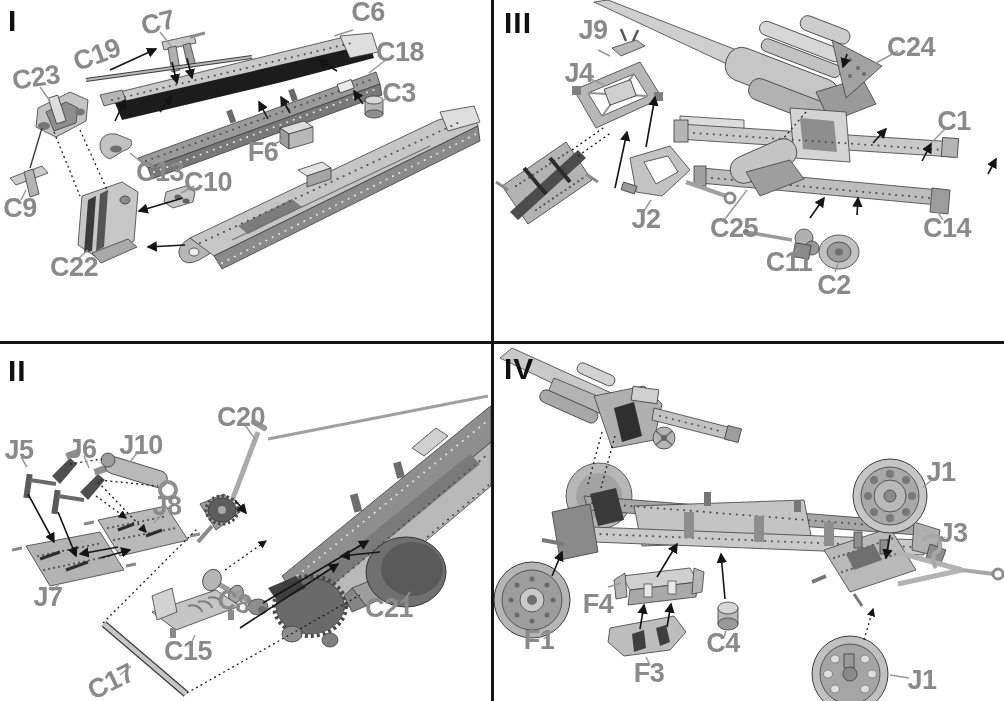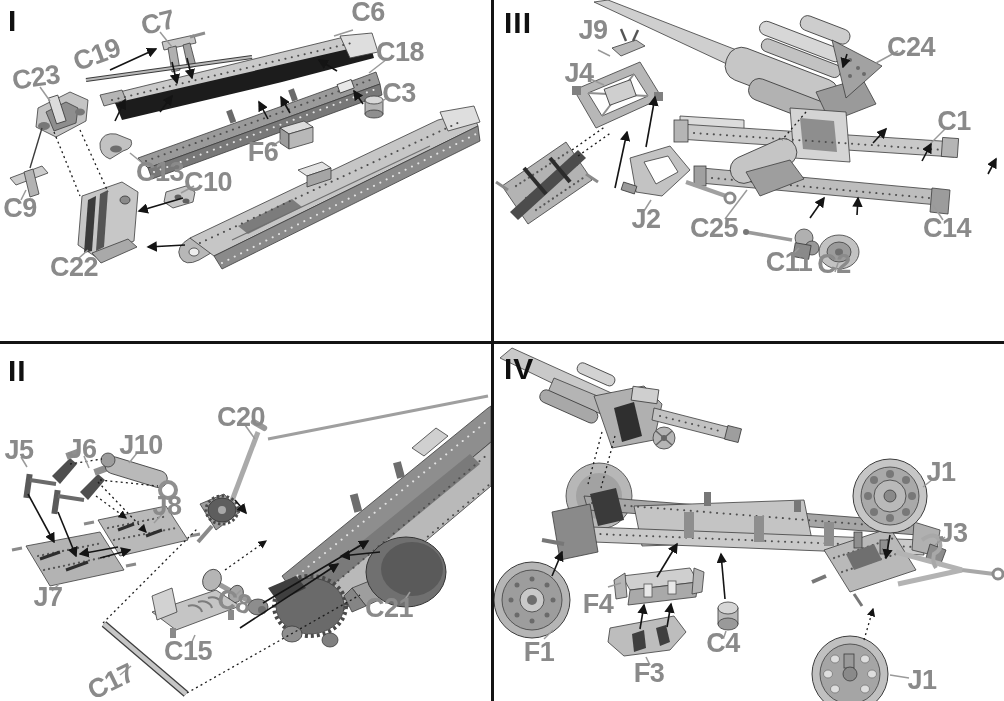--- a/index.html
+++ b/index.html
@@ -304,23 +304,23 @@
         <line x1="353" y1="54" x2="349" y2="67" class="arr" marker-end="url(#ah-iii)"></line>
       </g>
     </svg>
 
     <span class="pnum" style="left:10px;top:8px">III</span>
     <span class="plabel" style="left:99px;top:30px">J9</span>
     <span class="plabel" style="left:85px;top:73px">J4</span>
     <span class="plabel" style="left:417px;top:47px">C24</span>
     <span class="plabel" style="left:460px;top:121px">C1</span>
     <span class="plabel" style="left:152px;top:219px">J2</span>
-    <span class="plabel" style="left:220px;top:228px">C25</span>
+    <span class="plabel" style="left:240px;top:228px">C25</span>
     <span class="plabel" style="left:295px;top:262px">C11</span>
-    <span class="plabel" style="left:340px;top:264px">C2</span>
+    <span class="plabel" style="left:340px;top:285px">C2</span>
     <span class="plabel" style="left:453px;top:228px">C14</span>
   </div>
 
   <div class="panel" style="left:0;top:344px;width:491px;height:357px">
     <svg width="491" height="357" viewBox="0 0 491 357">
       <defs>
         <marker id="ah-ii" viewBox="0 0 10 10" refX="8.5" refY="5" markerWidth="6.5" markerHeight="6.5" orient="auto-start-reverse">
           <path d="M0 0 L10 5 L0 10 z" fill="#141414"></path>
         </marker>
       </defs>
@@ -628,21 +628,21 @@
         <line x1="146" y1="285" x2="150" y2="261" class="arr" marker-end="url(#ah-iv)"></line>
         <line x1="173" y1="283" x2="177" y2="260" class="arr" marker-end="url(#ah-iv)"></line>
         <line x1="231" y1="255" x2="227" y2="210" class="arr" marker-end="url(#ah-iv)"></line>
       </g>
     </svg>
 
     <span class="pnum" style="left:10px;top:10px">IV</span>
     <span class="plabel" style="left:447px;top:128px">J1</span>
     <span class="plabel" style="left:459px;top:189px">J3</span>
     <span class="plabel" style="left:104px;top:260px">F4</span>
-    <span class="plabel" style="left:45px;top:308px">F1</span>
+    <span class="plabel" style="left:45px;top:296px">F1</span>
     <span class="plabel" style="left:155px;top:329px">F3</span>
     <span class="plabel" style="left:229px;top:299px">C4</span>
     <span class="plabel" style="left:428px;top:336px">J1</span>
   </div>
 
   <div class="divider-v"></div>
   <div class="divider-h"></div>
 </div>
 
 </body></html>

